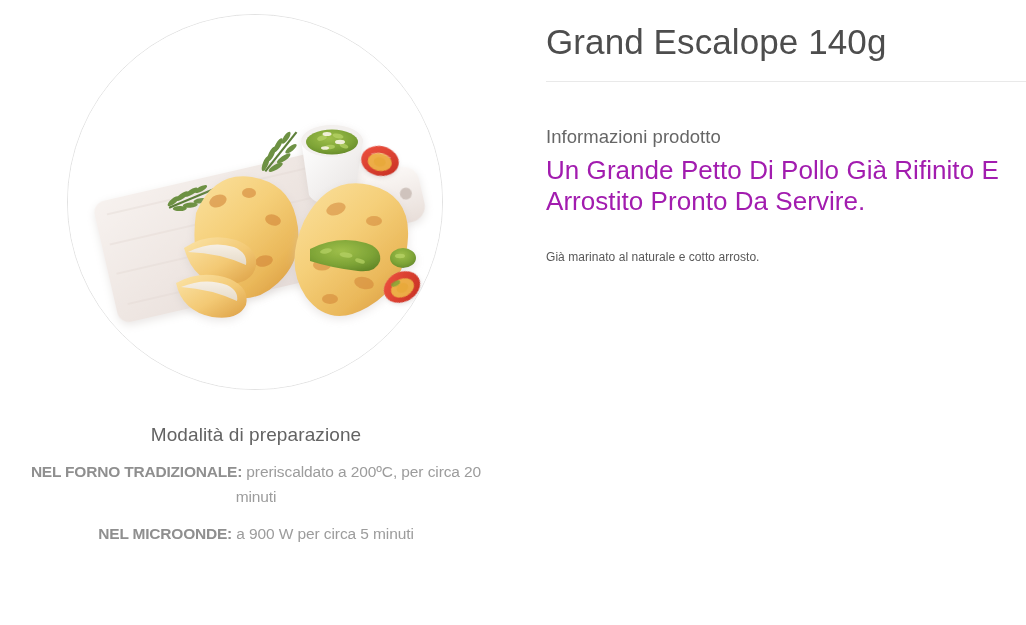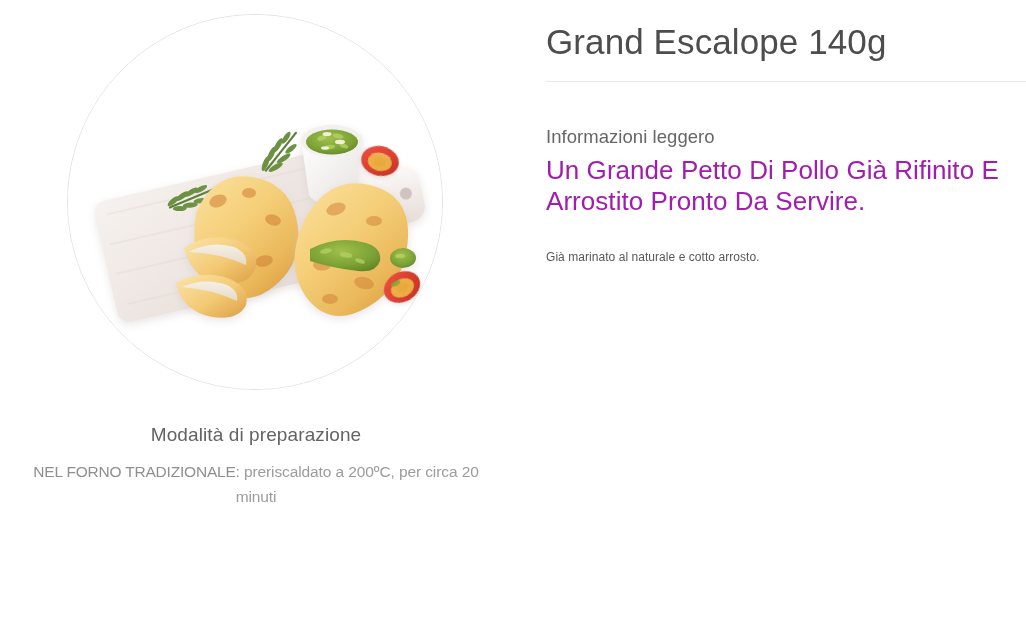--- a/index.html
+++ b/index.html
@@ -72,21 +72,21 @@
   .prep-line {
     font-size: 15.5px;
     color: #9c9c9c;
     line-height: 25px;
     margin: 0 0 12px 0;
     padding: 0 12px;
     letter-spacing: -0.1px;
   }
   .prep-line:last-child { margin-bottom: 0; }
   .prep-line b {
-    font-weight: 400;
+    font-weight: 700;
     color: #8f8f8f;
     letter-spacing: -0.2px;
   }
 
   
   .right-col {
     position: absolute;
     left: 546px;
     top: 0;
     width: 480px;
@@ -321,26 +321,27 @@
         </svg>
       </div>
     </div>
 
     <div class="prep-block">
       <div class="prep-heading">Modalità di preparazione</div>
 
       <p class="prep-line"><b>NEL FORNO TRADIZIONALE:</b><span> preriscaldato a 200ºC, per circa 20 minuti</span></p>
 
 
+      <p class="prep-line"><b>NEL MICROONDE:</b><span> a 900 W per circa 5 minuti</span></p>
     </div>
   </div>
 
   <div class="right-col">
     <h1 class="product-title">Grand Escalope 140g</h1>
     <hr class="title-divider">
 
-    <div class="info-label">Informazioni leggero</div>
+    <div class="info-label">Informazioni prodotto</div>
     <div class="headline">Un Grande Petto Di Pollo Già Rifinito E Arrostito Pronto Da Servire.</div>
 
     <p class="body-para first">Già marinato al naturale e cotto arrosto.</p>
   </div>
 
 </div>
 
 </body></html>

